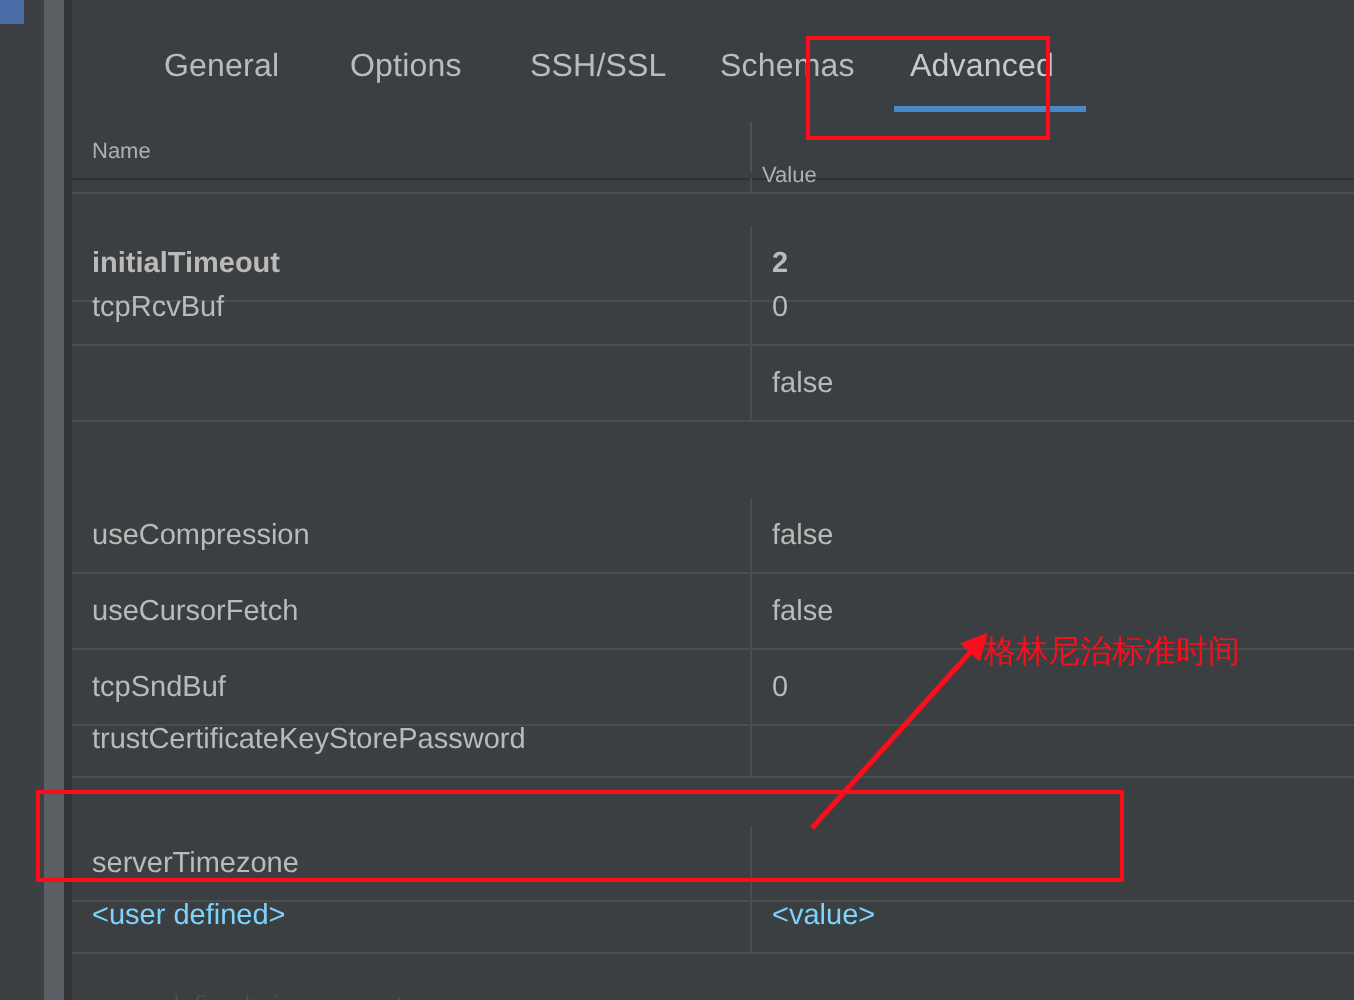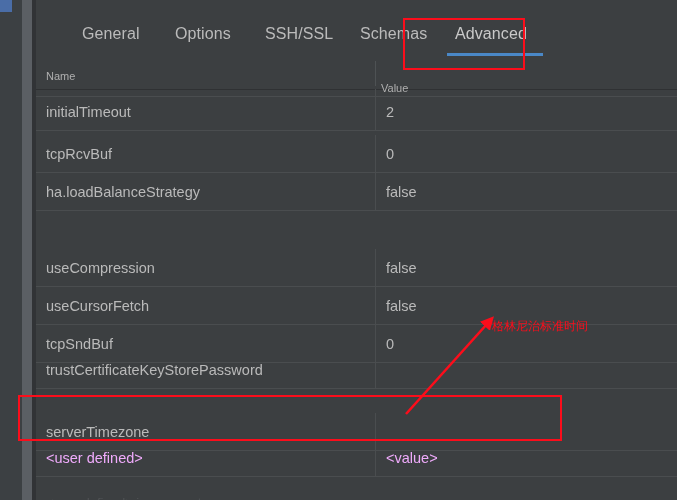--- a/index.html
+++ b/index.html
@@ -153,21 +153,21 @@
     overflow: hidden;
   }
   .row.selected .cell-value {
     background: #4a6da7;
     color: #d8dde6;
     left: 340px;
     right: 0;
   }
   .row.placeholder .cell-name,
   .row.placeholder .cell-value {
-    color: #f0abfc;
+    color: #7dd3fc;
   }
   .row.partial-top {
     border-top: none;
   }
 
   
   .tail {
     position: absolute;
     left: 0; right: 0;
     background: #3c3f41;
@@ -183,21 +183,21 @@
   
   .anno-box {
     position: absolute;
     border: 2.5px solid #fc0d1b;
     box-sizing: border-box;
     pointer-events: none;
   }
   .anno-text {
     position: absolute;
     color: #fc0d1b;
-    font-size: 12px;
+    font-size: 16px;
     line-height: 22px;
     white-space: nowrap;
     font-family: "DejaVu Sans", sans-serif;
   }
   .anno-svg {
     position: absolute;
     left: 0; top: 0;
     width: 677px; height: 500px;
     pointer-events: none;
     overflow: visible;
@@ -242,32 +242,31 @@
         <div class="col-sep-head"></div>
         <div class="th th-value">Value</div>
       </div>
 
       <div class="rows" id="rows-container">
           <div class="row partial-top" style="top: 0px; height: 8px;">
             <div class="cell-name"></div>
             <div class="cell-sep"></div>
             <div class="cell-value"></div>
           </div>
-          <div class="row" style="top: 4px; height: 38px;">
+          <div class="row" style="top: 24px; height: 38px; font-weight: bold;">
             <div class="cell-name">initialTimeout</div>
             <div class="cell-sep"></div>
             <div class="cell-value">2</div>
           </div>
           <div class="row" style="top: 46px; height: 38px;">
             <div class="cell-name">tcpRcvBuf</div>
             <div class="cell-sep"></div>
             <div class="cell-value">0</div>
           </div>
           <div class="row" style="top: 84px; height: 38px;">
-            <div class="cell-name">ha.loadBalanceStrategy</div>
             <div class="cell-sep"></div>
             <div class="cell-value">false</div>
           </div>
           <div class="row" style="top: 160px; height: 38px;">
             <div class="cell-name">useCompression</div>
             <div class="cell-sep"></div>
             <div class="cell-value">false</div>
           </div>
           <div class="row" style="top: 198px; height: 38px;">
             <div class="cell-name">useCursorFetch</div>

